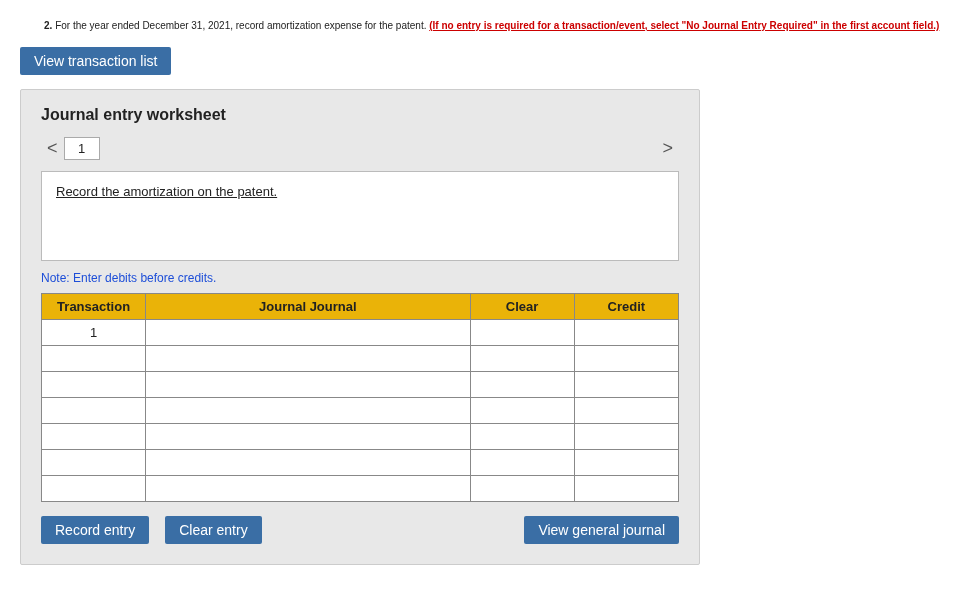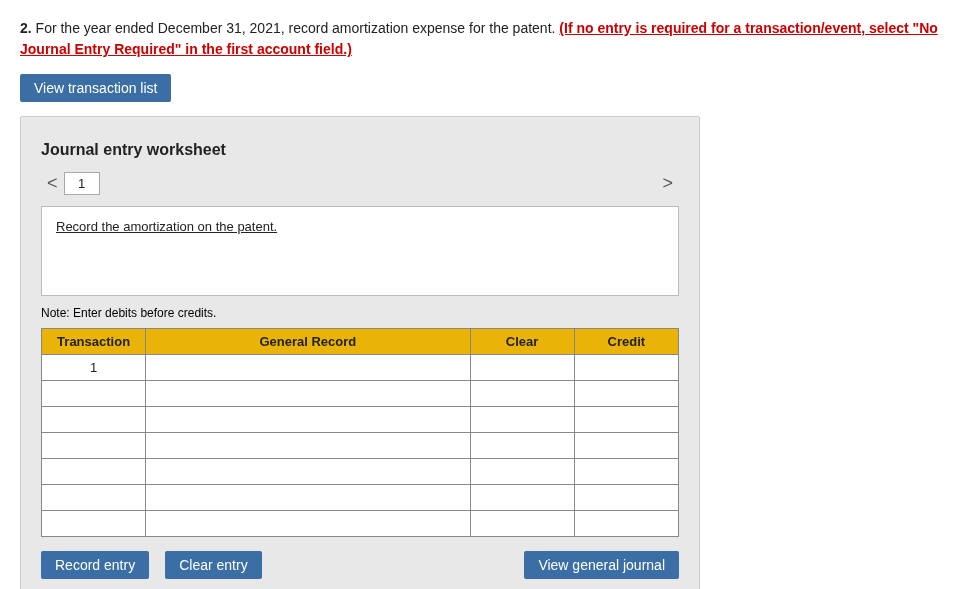--- a/index.html
+++ b/index.html
@@ -6,24 +6,25 @@
     body {
       font-family: Arial, sans-serif;
       font-size: 13px;
       background: #fff;
       color: #222;
       width: 962px;
       min-height: 589px;
       padding: 18px 20px;
     }
     .question-text {
-      font-size: 14px;
+      font-size: 10px;
       line-height: 1.5;
       margin-bottom: 14px;
       max-width: 940px;
+      margin-left: 24px;
     }
     .question-num { font-weight: bold; }
     .red-bold { color: #c00; font-weight: bold; text-decoration: underline; }
     .btn-blue {
       background-color: #3a6ea5;
       color: #fff;
       border: none;
       padding: 6px 14px;
       font-size: 14px;
       cursor: pointer;
@@ -36,21 +37,20 @@
       background: #e8e8e8;
       border: 1px solid #ccc;
       padding: 16px 20px 20px 20px;
       max-width: 680px;
       border-radius: 2px;
     }
     .worksheet-title {
       font-size: 16px;
       font-weight: bold;
       margin-bottom: 12px;
-      margin-top: 8px;
     }
     .tab-nav {
       display: flex;
       align-items: center;
       margin-bottom: 10px;
     }
     .nav-arrow {
       font-size: 18px;
       color: #555;
       cursor: pointer;
@@ -72,21 +72,21 @@
       background: #fff;
       border: 1px solid #bbb;
       padding: 12px 14px;
       min-height: 90px;
       margin-bottom: 10px;
       font-size: 13px;
       color: #222;
       text-decoration: underline;
     }
     .note-text {
-      color: #000000;
+      color: #1d4ed8;
       font-size: 12px;
       margin-bottom: 8px;
     }
     .journal-table {
       width: 100%;
       border-collapse: collapse;
       border: 1px solid #888;
     }
     .journal-table th {
       background-color: #eab308;
@@ -161,21 +161,21 @@
   <div class="description-box">
     <span>Record the amortization on the patent.</span>
   </div>
 
   <p class="note-text">Note: Enter debits before credits.</p>
 
   <table class="journal-table">
     <thead>
       <tr>
         <th>Transaction</th>
-        <th>General Record</th>
+        <th>Journal Journal</th>
         <th>Clear</th>
         <th>Credit</th>
       </tr>
     </thead>
     <tbody id="journal-body">
     <tr>
           <td class="transaction-col">1</td>
           <td class="general-journal-col"><input type="text" style=""></td>
           <td class="debit-col"><input type="text" style=""></td>
           <td class="credit-col"><input type="text" style=""></td>

